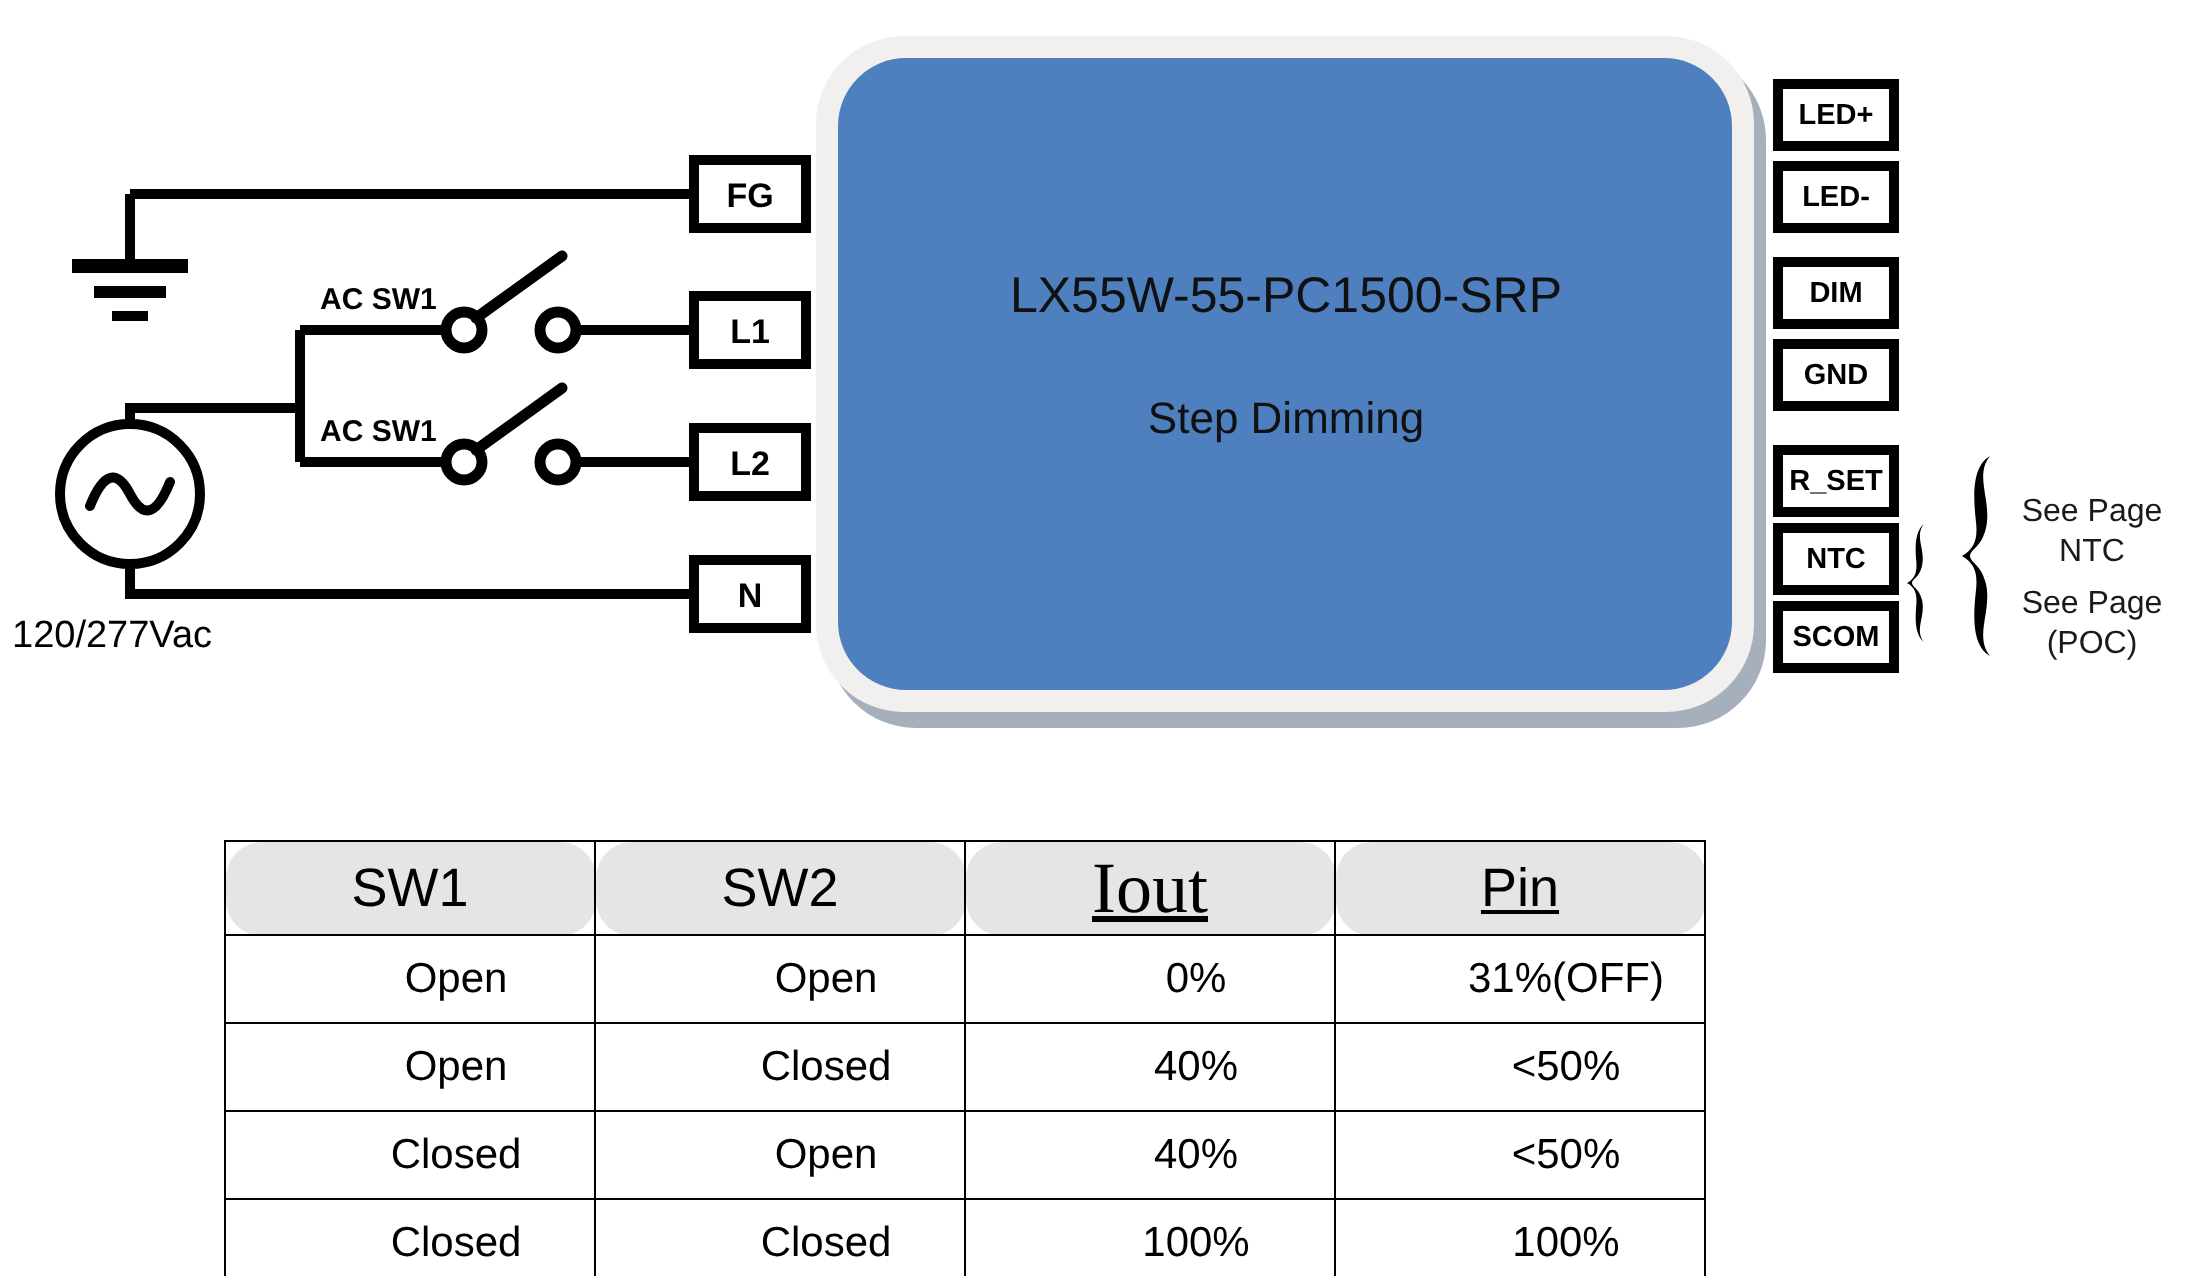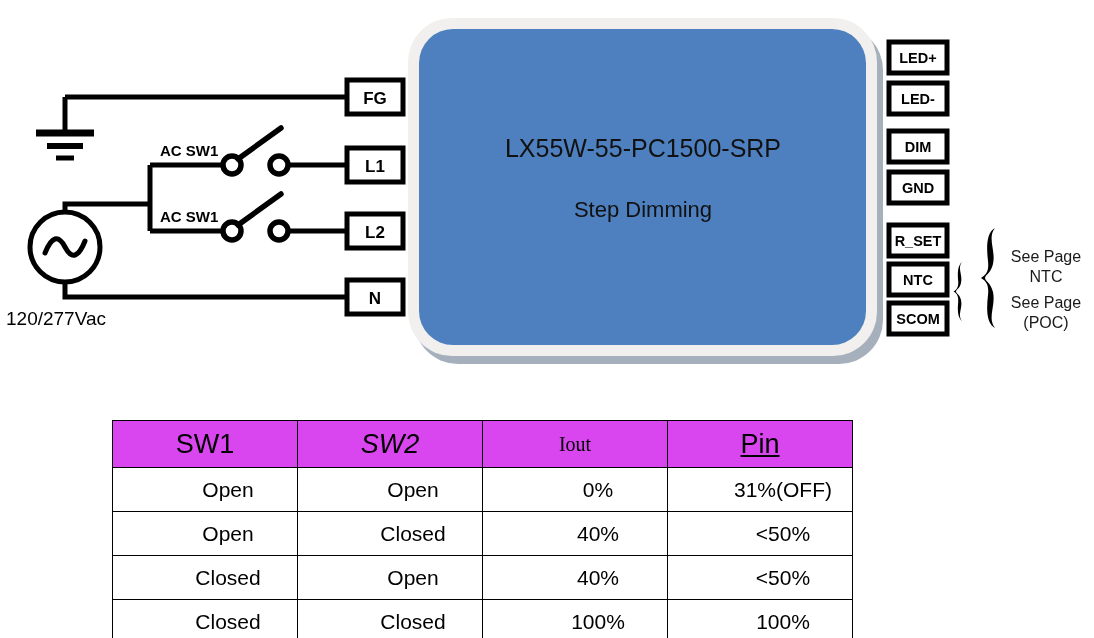--- a/index.html
+++ b/index.html
@@ -138,38 +138,40 @@
     table-layout: fixed;
   }
   table.truth th,
   table.truth td {
     border: 1px solid #000000;
     text-align: center;
     font-family: "Liberation Sans", sans-serif;
     color: #000000;
   }
   table.truth th {
-    background: #d946ef;
+    background: #e5e5e5;
     height: 44px;
     font-size: 27px;
     font-weight: 400;
+    border-radius: 18px;
   }
   table.truth th.serif-head {
     font-family: "Liberation Serif", serif;
-    font-size: 20px;
+    font-size: 36px;
+    text-decoration: underline;
   }
   table.truth td {
     background: #ffffff;
     height: 41px;
     font-size: 21px;
     font-weight: 400;
     padding-left: 47px;
   }
   .col-sw1 { width: 182px; }
-  .col-sw2 { width: 182px; font-style: italic; }
+  .col-sw2 { width: 182px; }
   .col-iout { width: 182px; }
   .col-pin  { width: 182px; text-decoration: underline; }
 </style>
 </head>
 <body>
 
 <div id="diagram-area">
   <svg id="diagram-svg" width="1094" height="400" viewBox="0 0 1094 400" xmlns="http://www.w3.org/2000/svg">
 
     <g>

